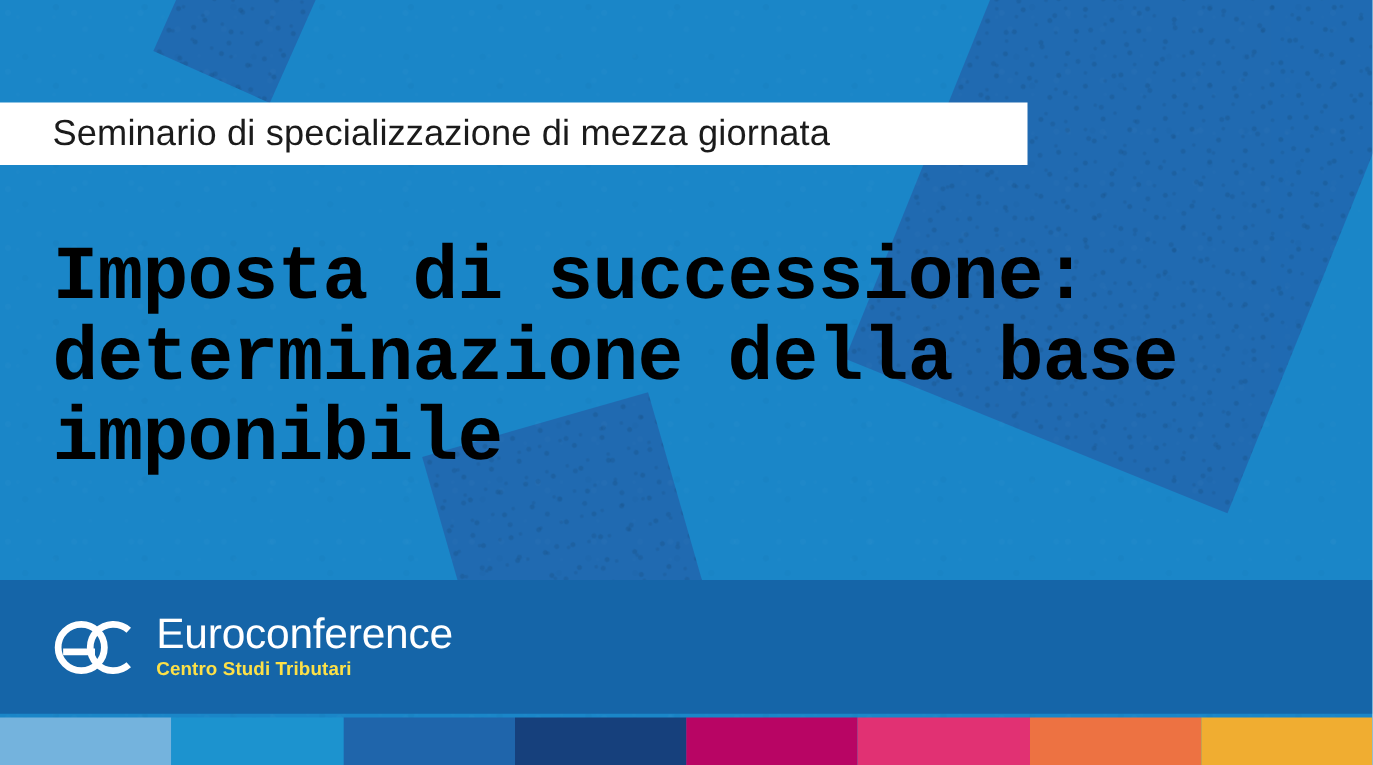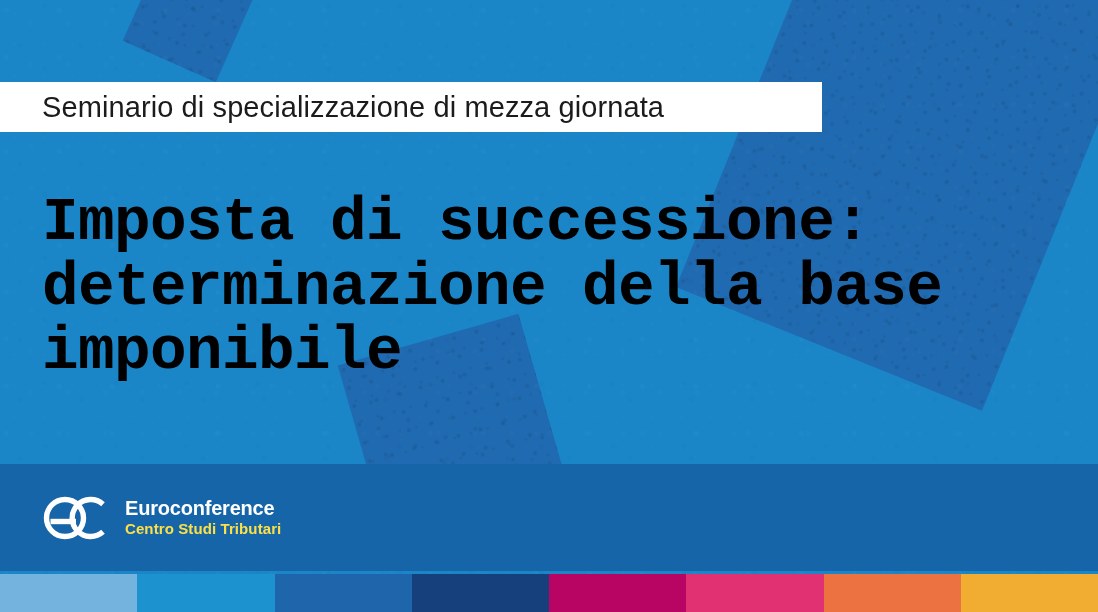--- a/index.html
+++ b/index.html
@@ -139,22 +139,22 @@
     gap: 13px;
   }
   .logo-mark { display: block; }
   .logo-words {
     display: flex;
     flex-direction: column;
     justify-content: center;
   }
   .logo-name {
     color: #ffffff;
-    font-size: 20px;
-    font-weight: bold;
+    font-size: 34px;
+    font-weight: normal;
     line-height: 1.05;
     letter-spacing: -.2px;
   }
   .logo-tagline {
     color: #fde047;
     font-size: 15px;
     font-weight: bold;
     line-height: 1.2;
     letter-spacing: .1px;
     margin-top: 1px;

